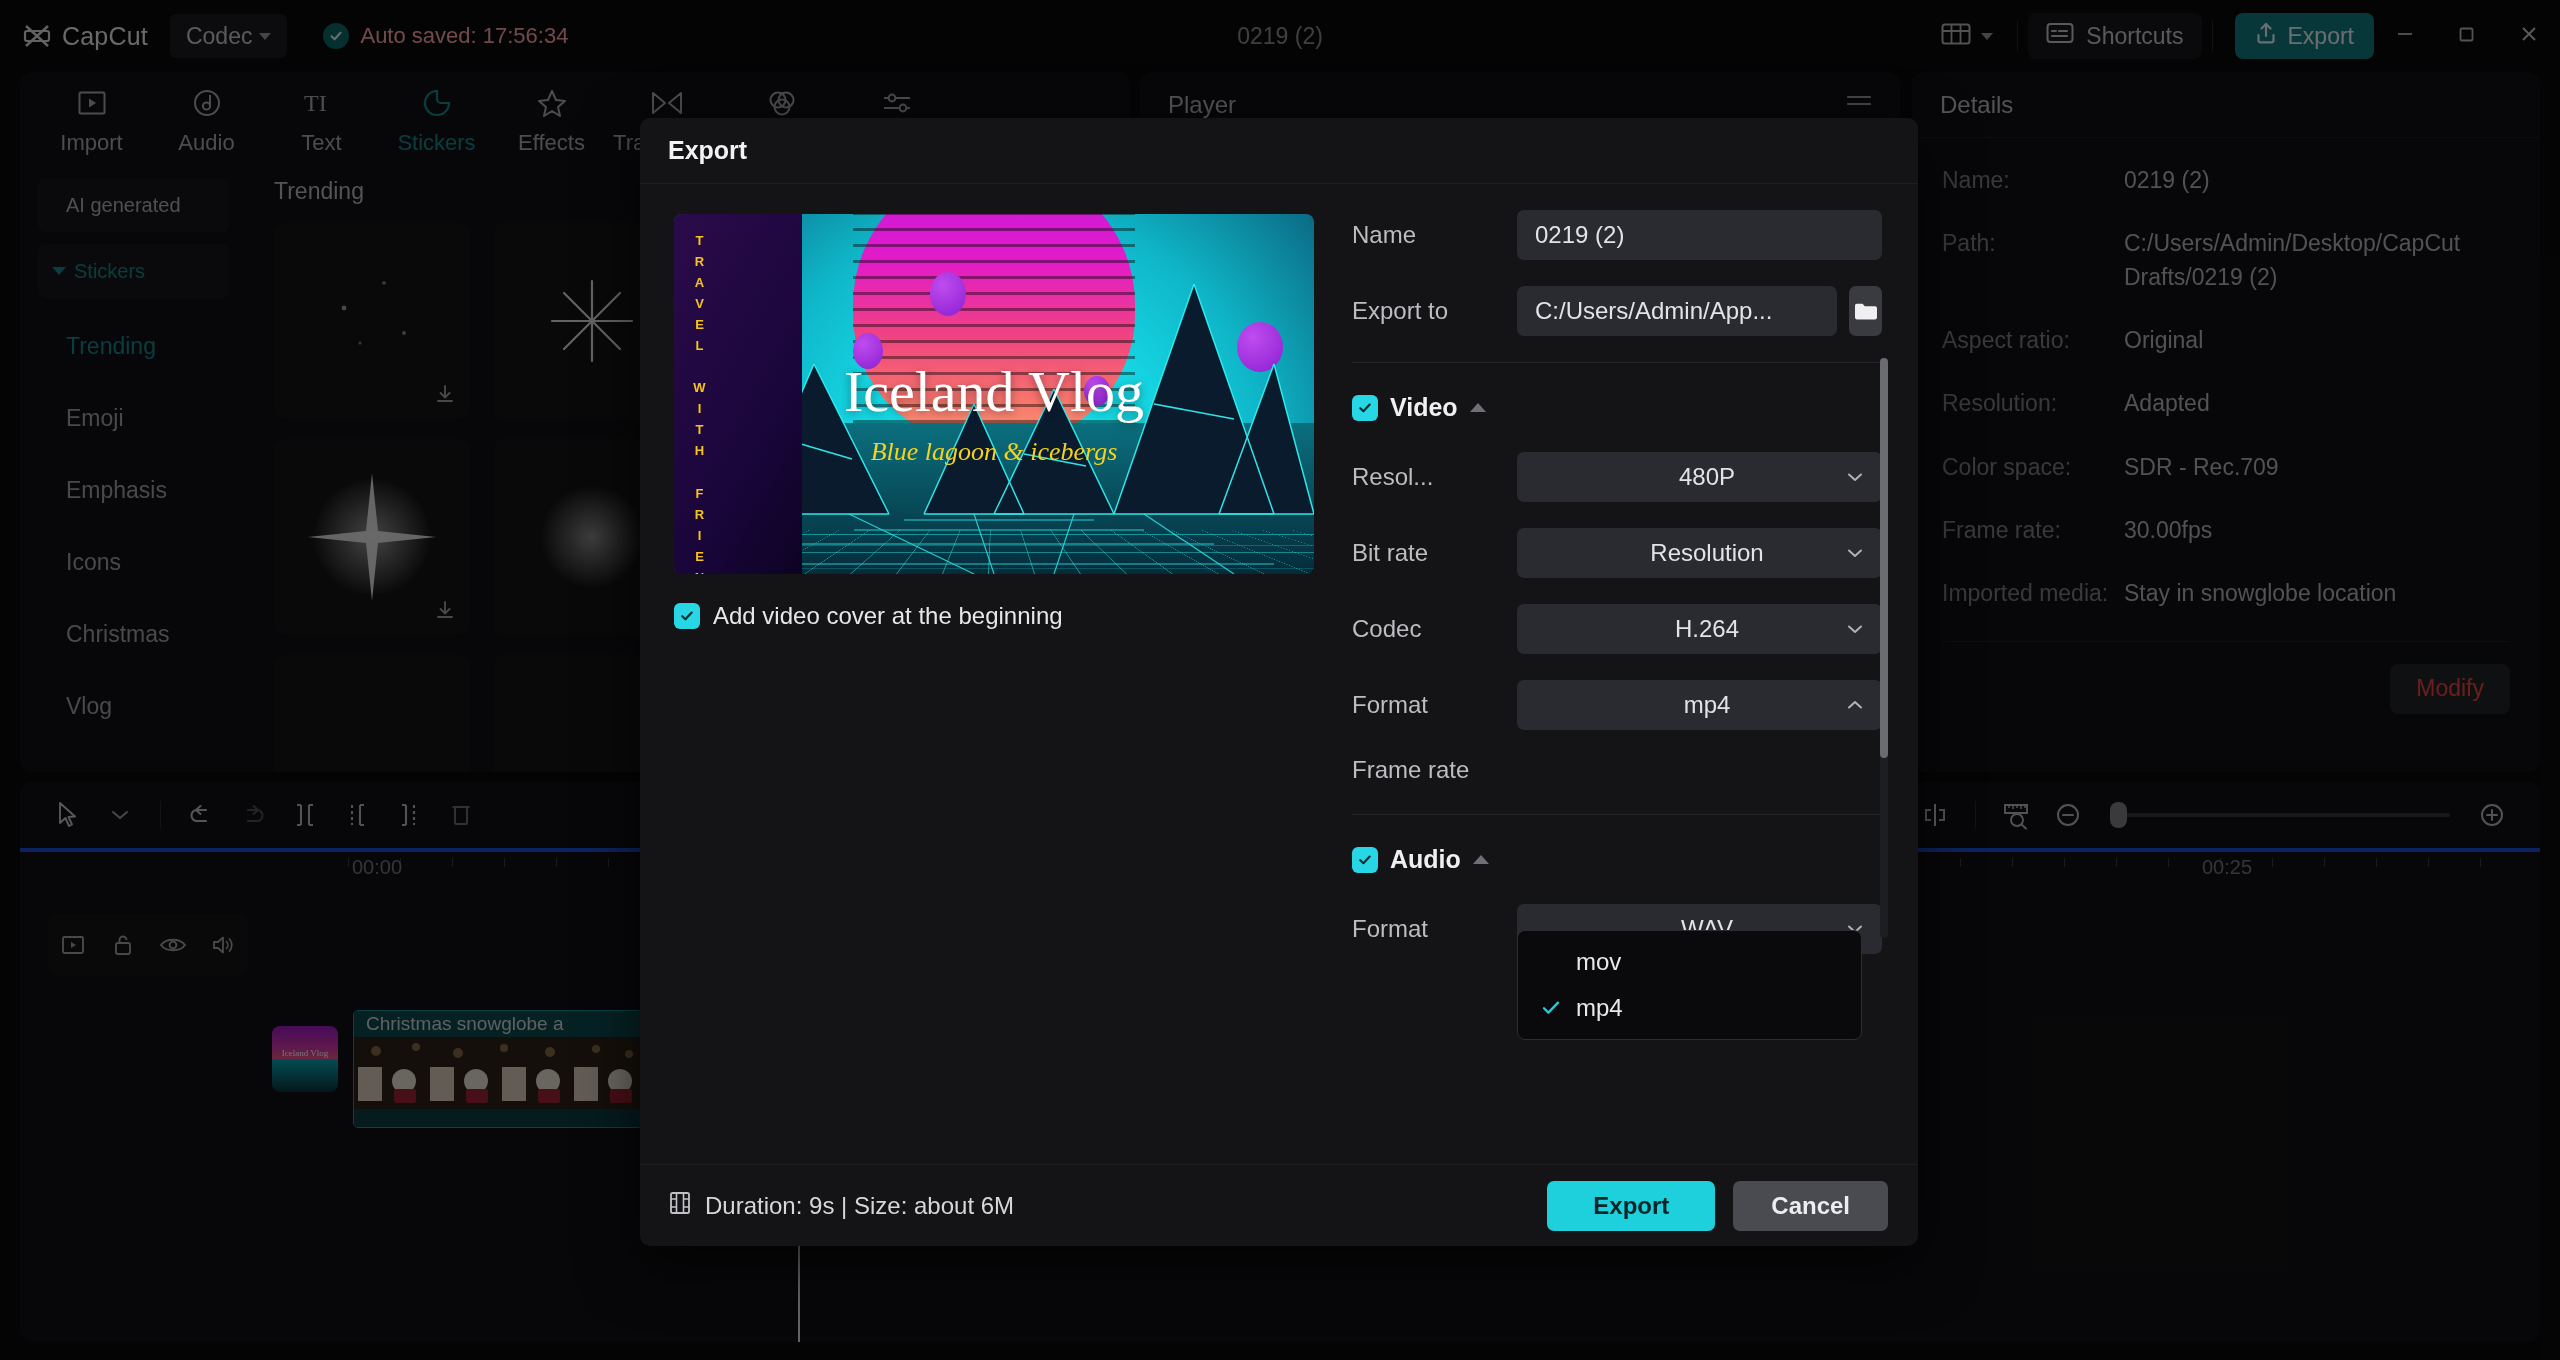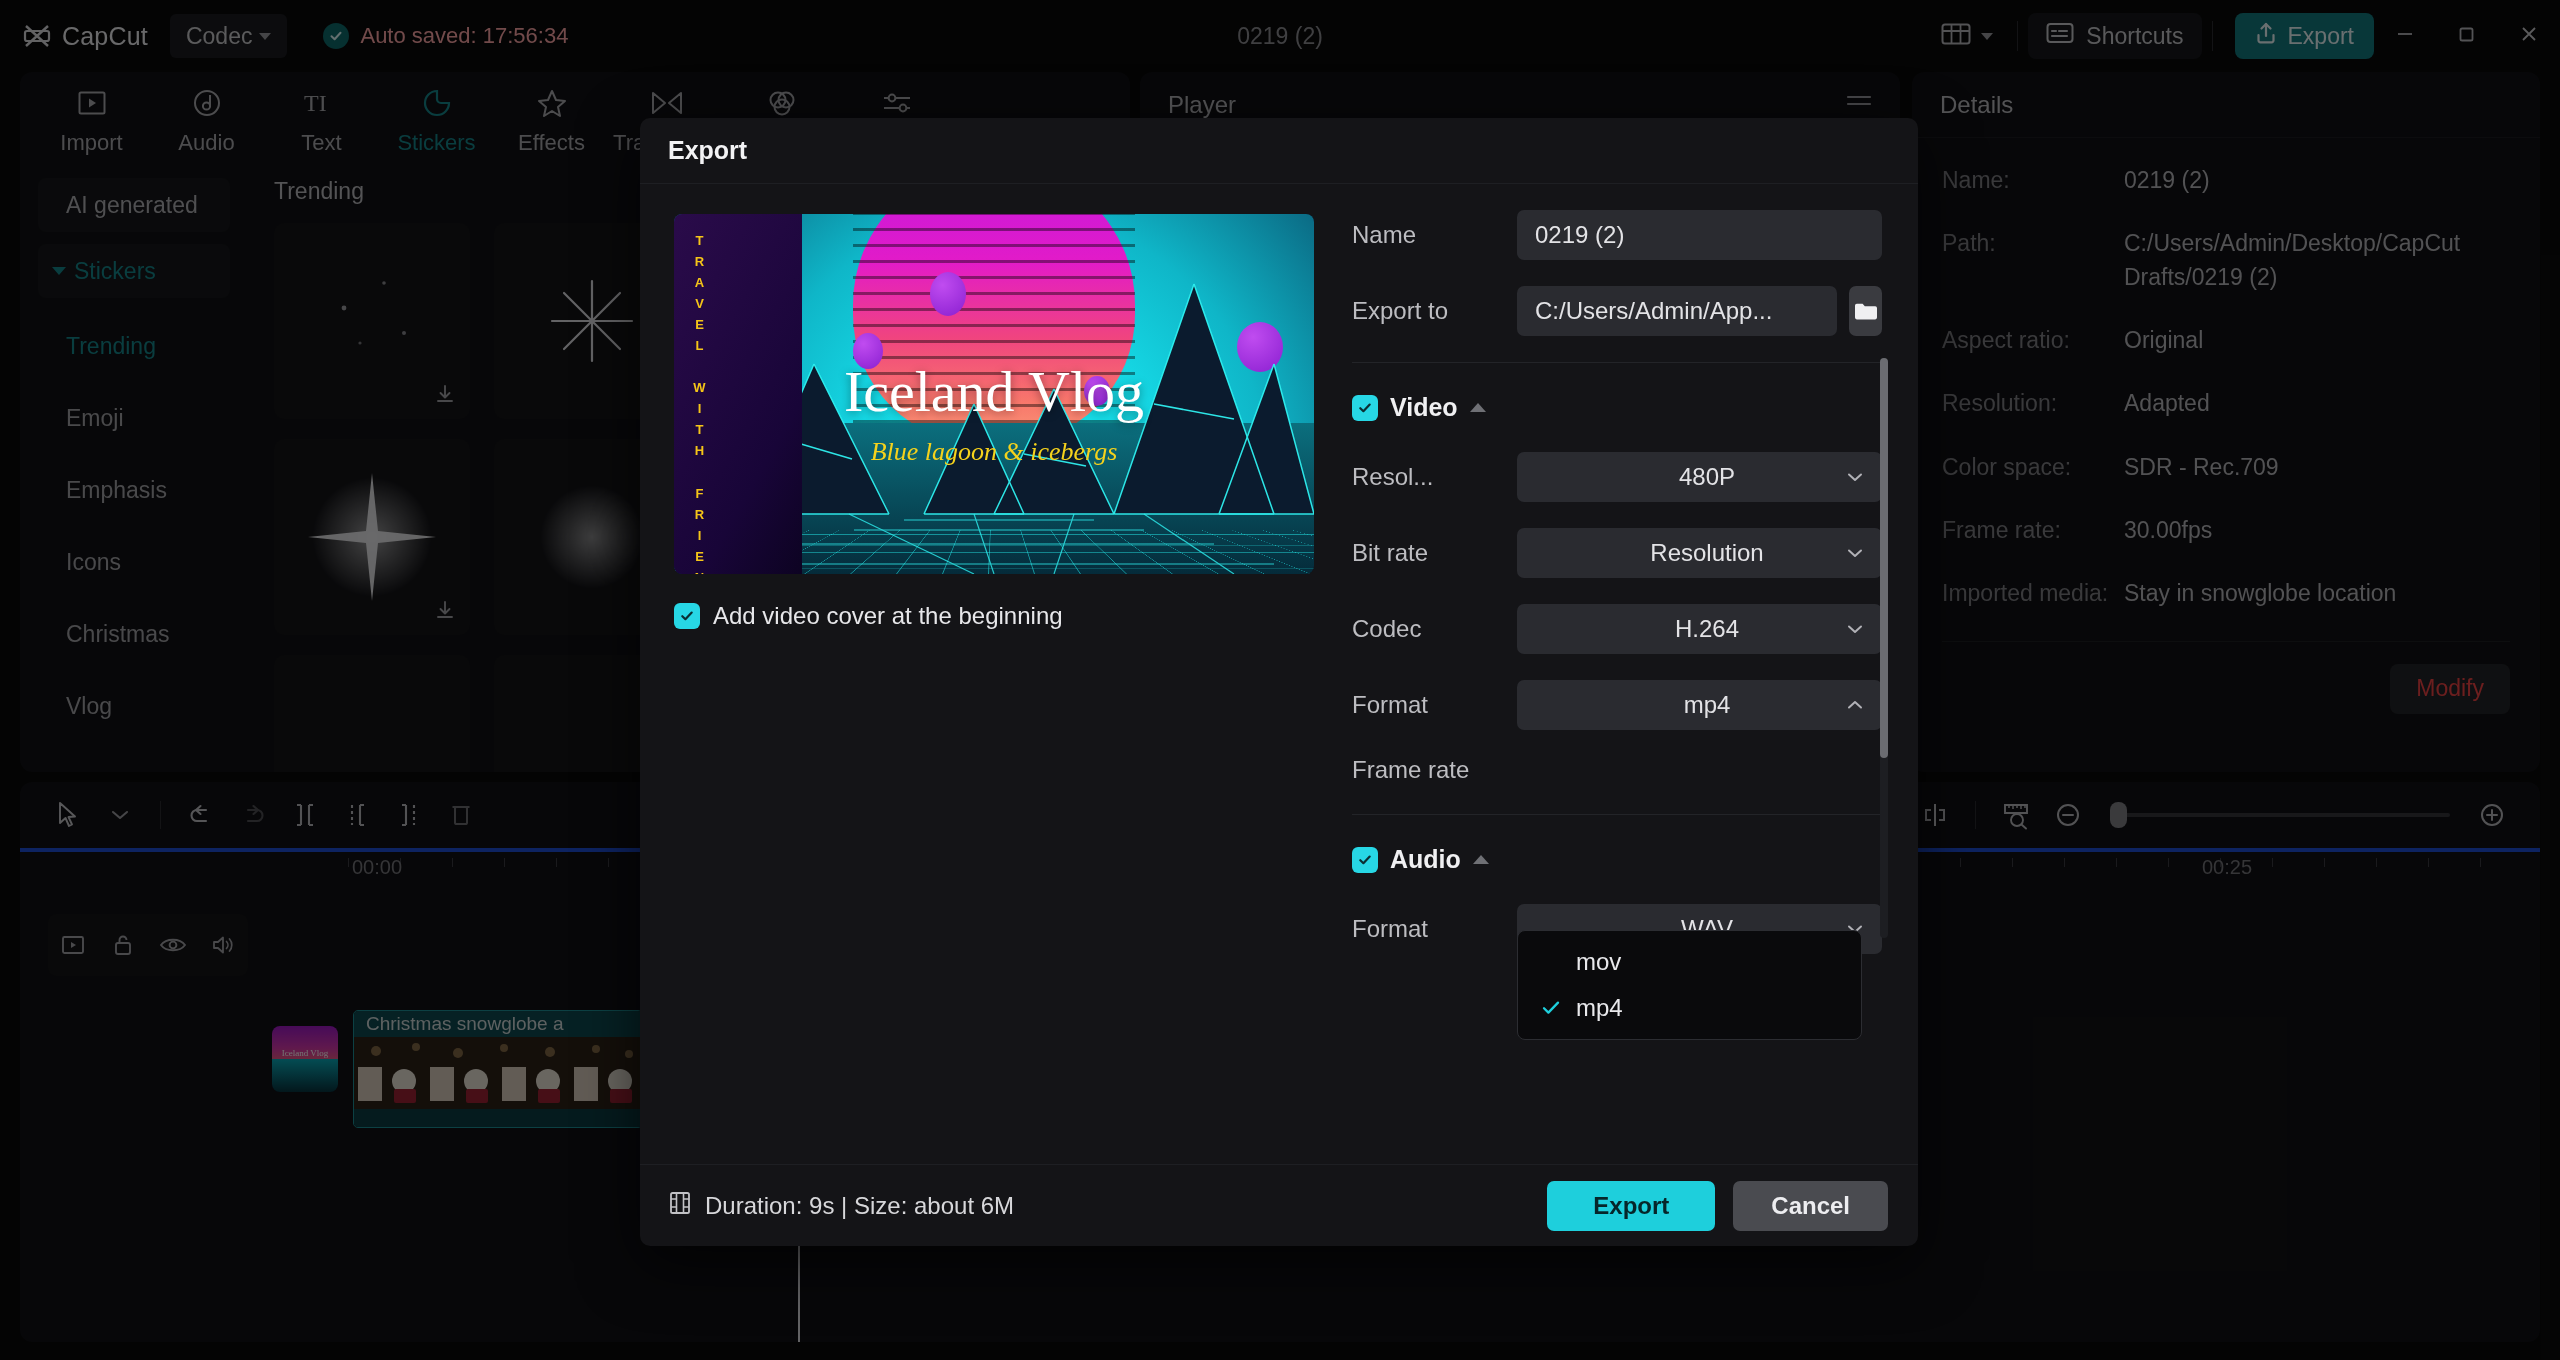--- a/index.html
+++ b/index.html
@@ -68,21 +68,21 @@
   .tab { width: 115px; padding-top: 12px; display: flex; flex-direction: column;
          align-items: center; gap: 8px; cursor: pointer; }
   .tab .ico { height: 38px; display: flex; align-items: center; justify-content: center; }
   .tab .lbl { font-size: 22px; color: #a9a9ad; white-space: nowrap; }
   .tab.active .lbl { color: #16888d; }
 
   .lp-body { display: flex; height: 612px; }
   .cat-col { width: 248px; padding-top: 18px; }
   .cat-chip {
     margin: 0 18px 12px 18px; height: 54px; border-radius: 8px; background: #17181b;
-    display: flex; align-items: center; padding-left: 28px; font-size: 23px;
+    display: flex; align-items: center; padding-left: 28px; font-size: 20px;
     color: #b0b0b4; cursor: pointer;
   }
   .cat-chip.teal { color: #16888d; padding-left: 14px; gap: 8px; }
   .tri { width: 0; height: 0; border-left: 7px solid transparent;
     border-right: 7px solid transparent; border-top: 8px solid #16888d; }
   .cat-item {
     height: 72px; display: flex; align-items: center; padding-left: 46px;
     font-size: 23px; color: #a3a3a7; cursor: pointer;
   }
   .cat-item.sel { color: #16888d; }

